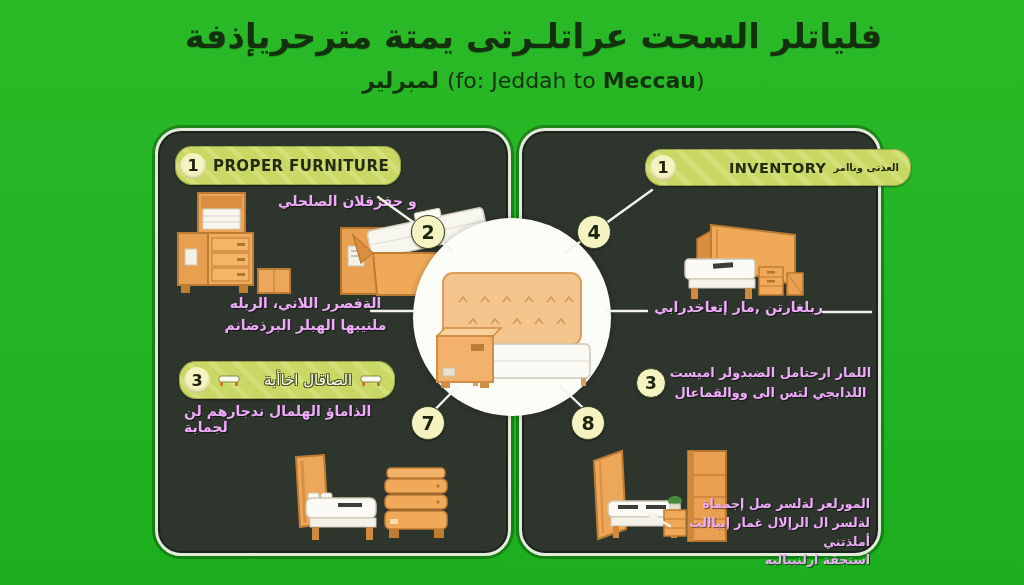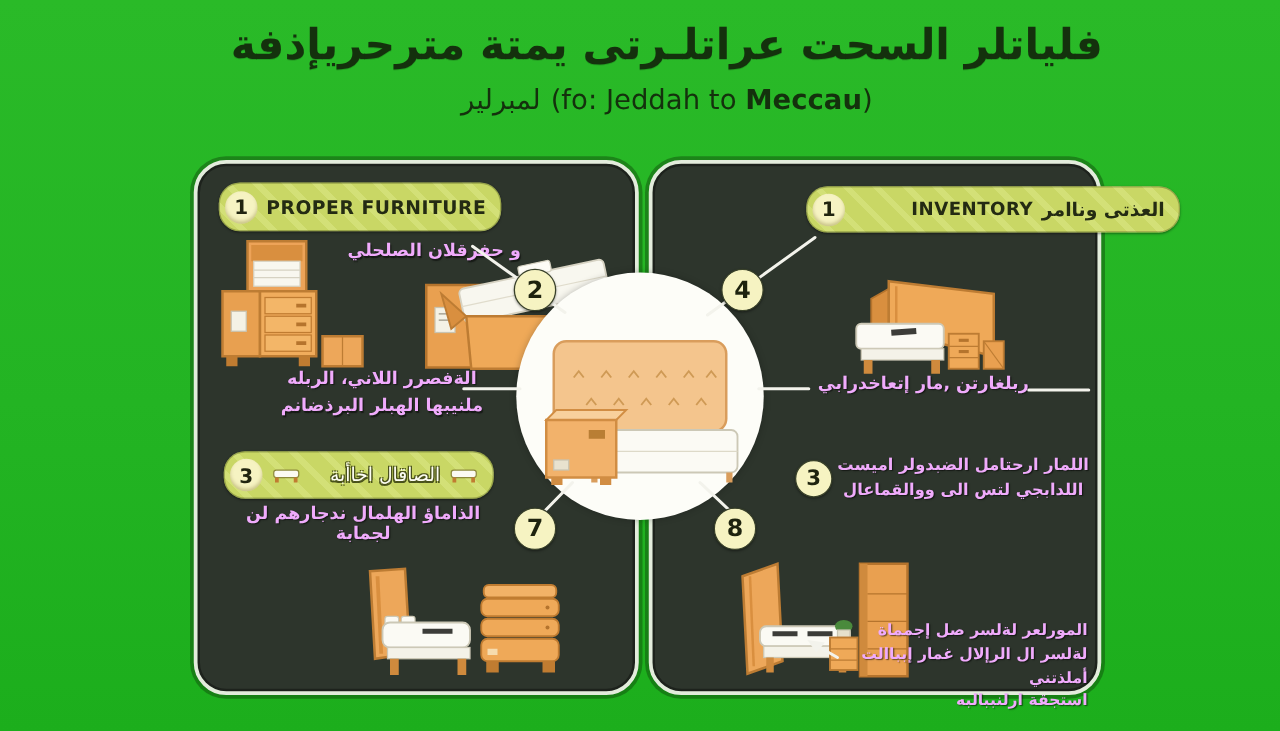--- a/index.html
+++ b/index.html
@@ -12,21 +12,21 @@
   
   .title{
     position:absolute;top:16px;left:0;width:100%;text-align:center;
     font-size:34px;font-weight:bold;color:#14310d;direction:rtl;
     letter-spacing:1px;text-shadow:0 1px 0 rgba(0,0,0,0.15);
   }
   .subtitle{
     position:absolute;top:68px;left:0;width:100%;text-align:center;
     font-size:22px;color:#14310d;
   }
-  .subtitle .ar-bold{font-weight:normal;margin-right:8px;}
+  .subtitle .ar-bold{font-weight:bold;margin-right:8px;}
   .subtitle b{font-weight:bold;}
   
   .panel{
     position:absolute;background:#2d352c;border:3px solid #e3ecdc;border-radius:26px;
     box-shadow:0 0 0 3px rgba(16,70,12,0.45), inset 0 0 0 2px rgba(0,0,0,0.35);
     z-index:2;
   }
   #panel-left{left:155px;top:128px;width:350px;height:422px;}
   #panel-right{left:519px;top:128px;width:356px;height:422px;}
   
@@ -36,21 +36,21 @@
     border-radius:17px;padding:3px 12px 3px 5px;
     box-shadow:0 1px 2px rgba(0,0,0,0.45), inset 0 0 0 1px rgba(60,70,20,0.35);
   }
   .pill-badge{
     width:26px;height:26px;border-radius:50%;background:#f6f3c2;
     display:flex;align-items:center;justify-content:center;flex:0 0 auto;
     font-weight:bold;font-size:16px;color:#20240f;
     box-shadow:inset 0 -2px 3px rgba(120,110,30,0.35);
   }
   .pill-label-dark{font-weight:bold;font-size:15px;color:#242b13;letter-spacing:0.4px;white-space:nowrap;}
-  .pill-label-ar{font-weight:bold;font-size:15px;color:#242b13;white-space:nowrap;direction:rtl;}
+  .pill-label-ar{font-weight:bold;font-size:10px;color:#242b13;white-space:nowrap;direction:rtl;}
   .pill-label-light{
     font-weight:normal;font-size:15px;color:#fdfdf5;white-space:nowrap;direction:rtl;
     text-shadow:-1px -1px 0 #49511b,1px -1px 0 #49511b,-1px 1px 0 #49511b,1px 1px 0 #49511b;
     margin-left:16px;
   }
   
   .wtext{
     position:absolute;color:#f0abfc;font-weight:bold;direction:rtl;
     text-shadow:1px 1px 1px rgba(0,0,0,0.55);z-index:3;
   }
@@ -144,21 +144,21 @@
           <rect x="18" y="9" width="3" height="4" fill="#c07c31"></rect>
       </svg>
       <span class="pill-label-light">الصاقال اخاأبة</span>
       <svg class="mini-bed" width="24" height="14" viewBox="0 0 24 14">
         <rect x="2" y="3" width="20" height="6" rx="2" fill="#fbfaf2" stroke="#8d8a3c"></rect>
         <rect x="3" y="9" width="3" height="4" fill="#c07c31"></rect>
           <rect x="18" y="9" width="3" height="4" fill="#c07c31"></rect>
       </svg>
     </div>
 
-    <div class="wtext" style="left:15px;top:272px;width:235px;font-size:14px;text-align:center;">الذاماؤ الهلمال ندجارهم لن لجمابة</div>
+    <div class="wtext" style="left:26px;top:272px;width:235px;font-size:14px;text-align:left;">الذاماؤ الهلمال ندجارهم لن لجمابة</div>
 
     <svg class="scene" style="left:130px;top:322px;" width="175" height="92" viewBox="0 0 175 92">
       <polygon points="8,4 36,2 40,70 12,74" fill="#eda75a" stroke="#bd7c33" stroke-width="2"></polygon>
       <line x1="14" y1="8" x2="17" y2="70" stroke="#d98f3f" stroke-width="3"></line>
       <rect x="20" y="40" width="11" height="8" rx="2" fill="#fbfaf4" stroke="#ccc8b6"></rect>
       <rect x="33" y="40" width="11" height="8" rx="2" fill="#fbfaf4" stroke="#ccc8b6"></rect>
       <rect x="18" y="45" width="70" height="20" rx="6" fill="#fbfaf4" stroke="#ccc8b6" stroke-width="1.5"></rect>
       <rect x="50" y="50" width="24" height="4" fill="#3c3c38"></rect>
       <rect x="22" y="65" width="66" height="9" fill="#f4f2e8" stroke="#ccc8b6"></rect>
       <rect x="24" y="74" width="7" height="13" fill="#cf8a3d"></rect>

